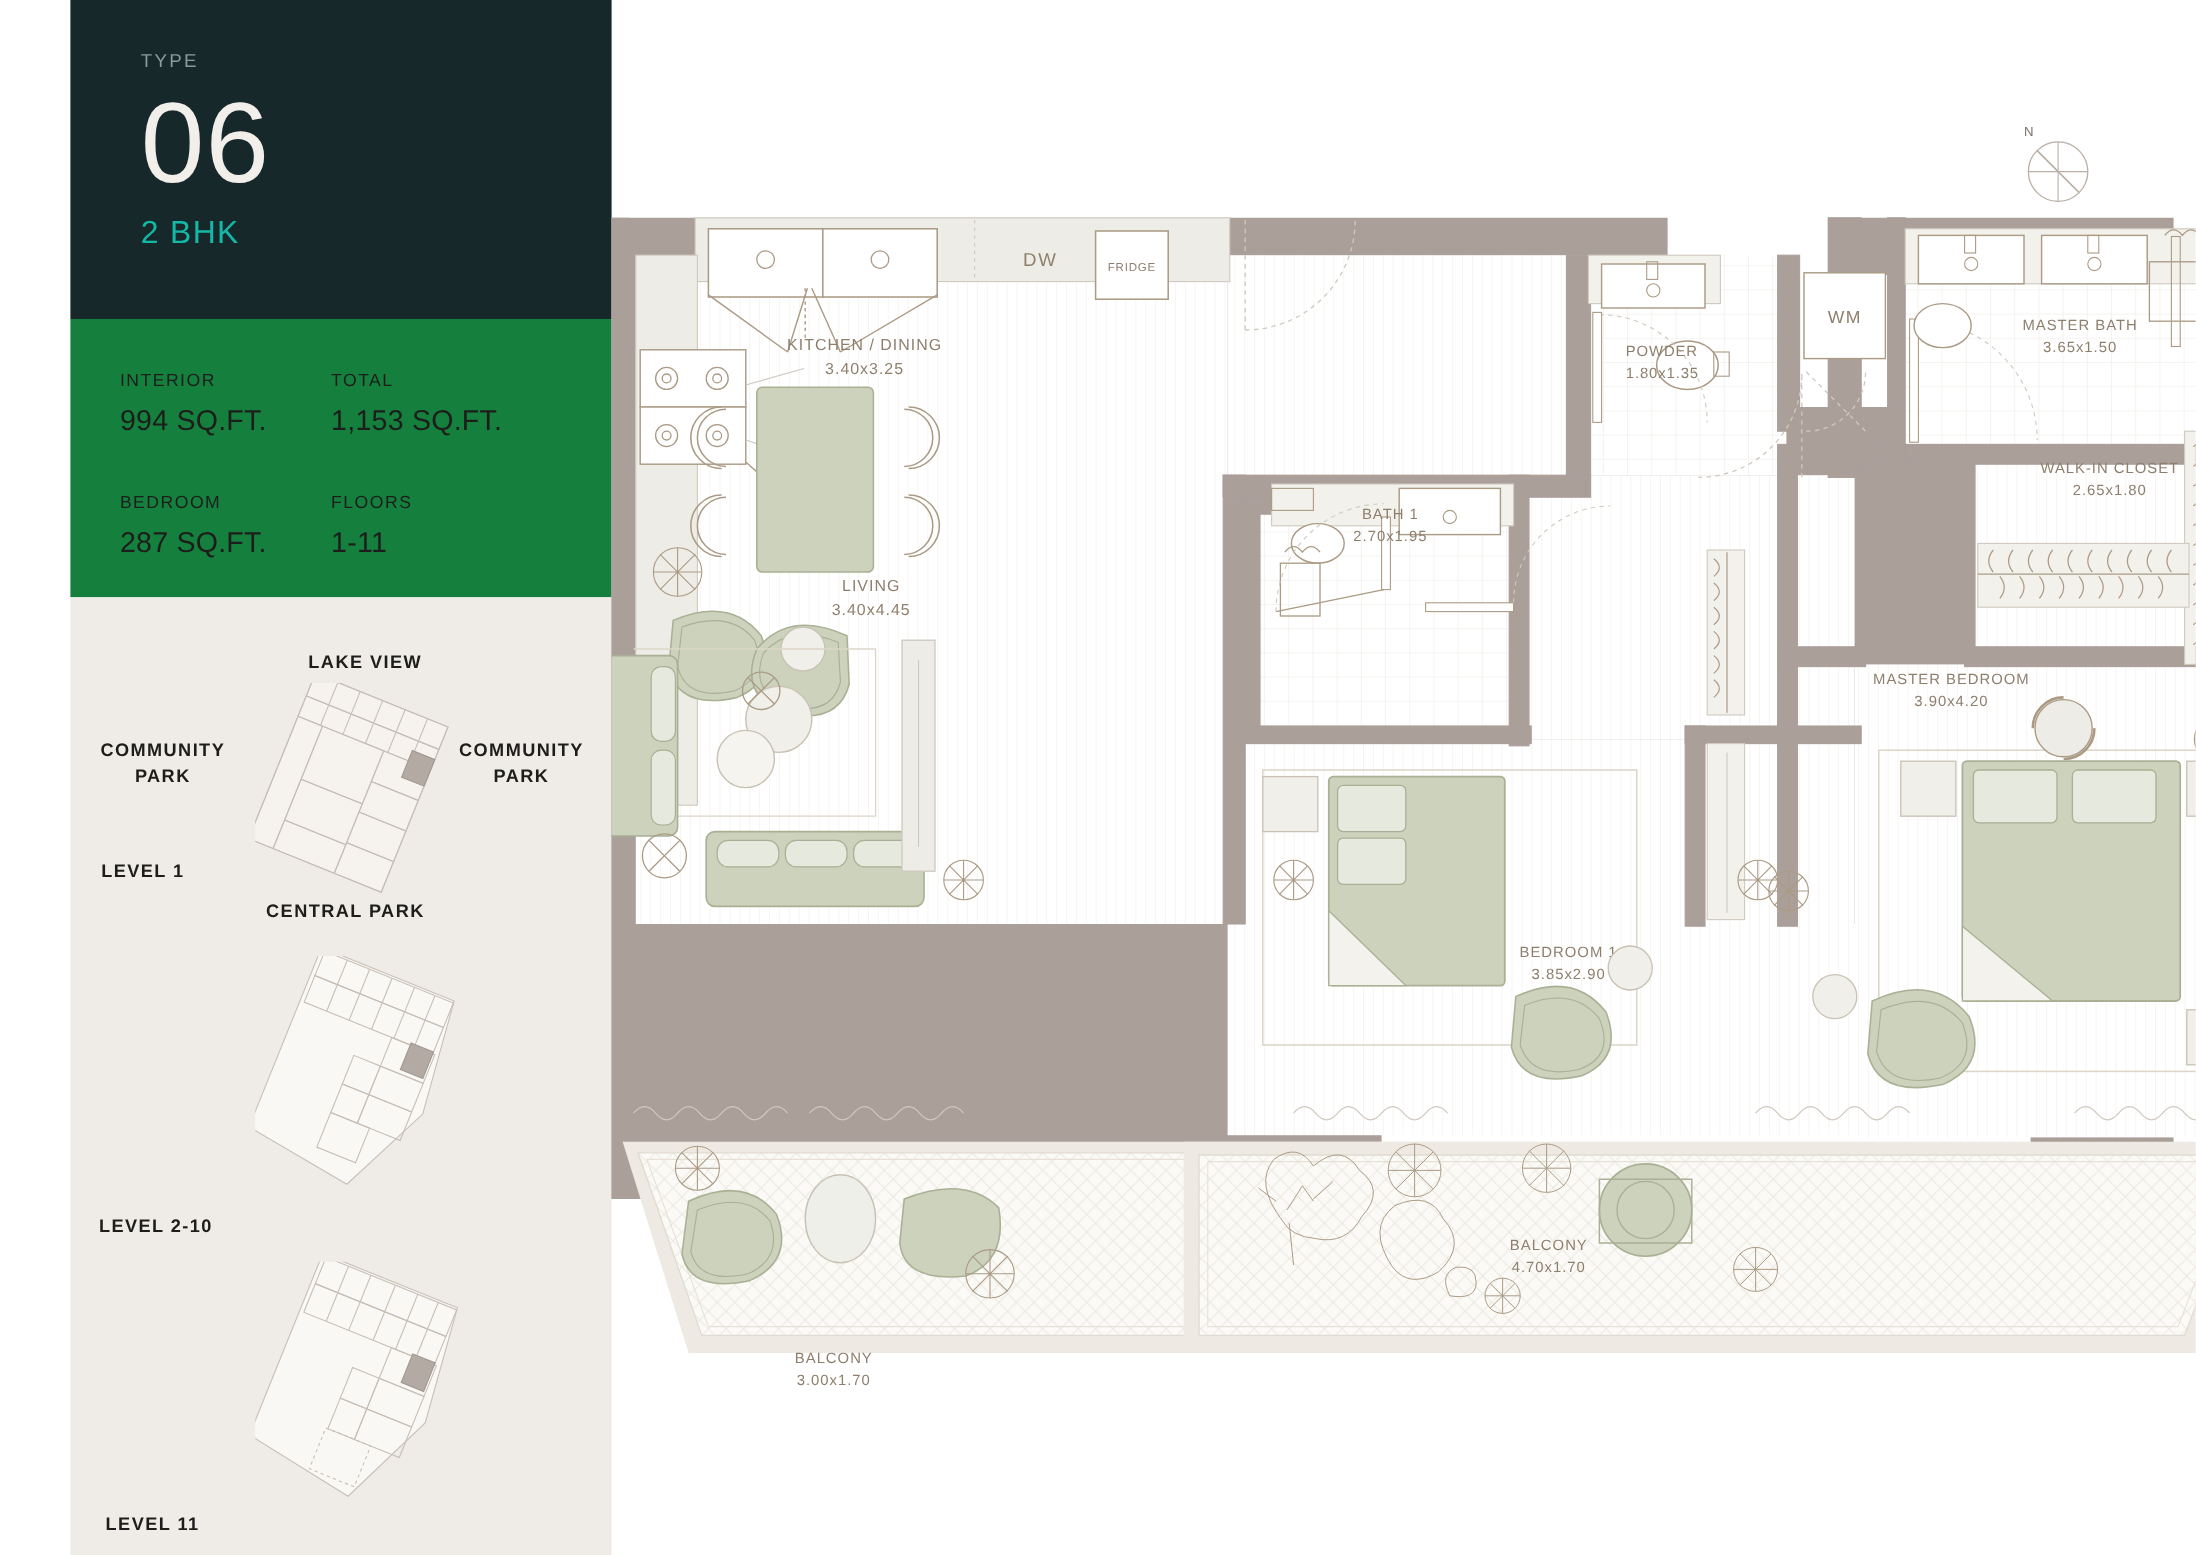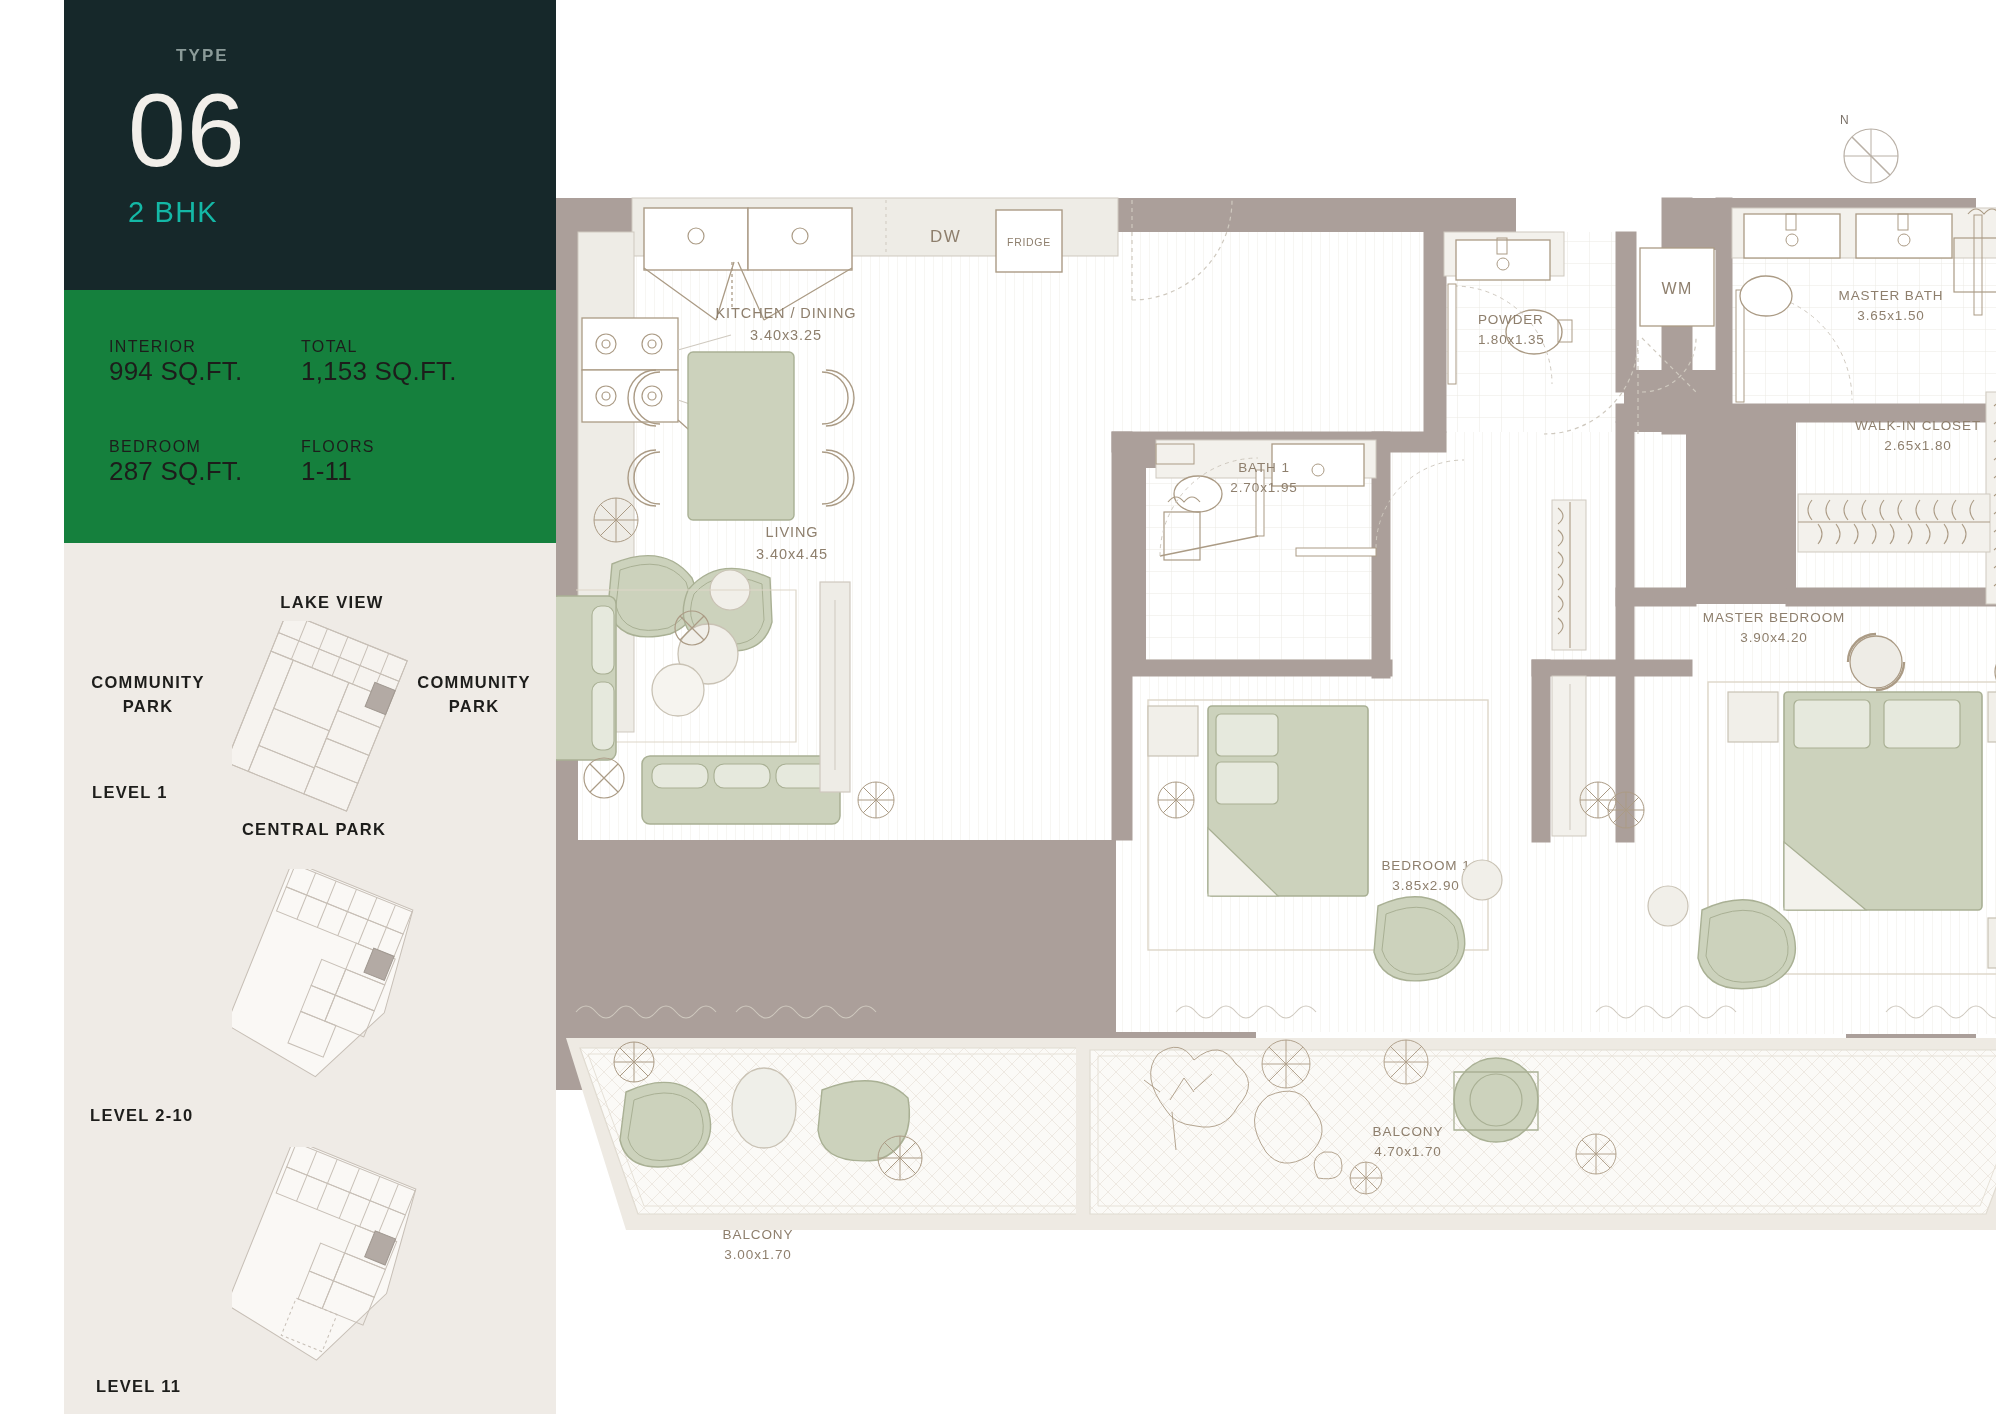--- a/index.html
+++ b/index.html
@@ -20,22 +20,21 @@
   #type-card {
     position: absolute; left: 0; top: 0;
     width: 100%; height: 290px;
     background: #16282a;
     padding: 46px 0 0 64px;
   }
   #type-label {
     color: #8b9b99;
     font-size: 17px;
     letter-spacing: 2.1px;
-    font-weight: 700;
-    margin-left: 48px;
+    font-weight: 400;
   }
   #type-number {
     color: #f2efea;
     font-size: 104px;
     line-height: 0.98;
     font-weight: 300;
     letter-spacing: 1px;
     margin-top: 14px;
   }
   #type-subtitle {
@@ -59,20 +58,21 @@
     font-size: 16px;
     letter-spacing: 1.35px;
     color: #1d1d1b;
     font-weight: 400;
   }
   .stat-value {
     font-size: 26px;
     letter-spacing: 0.2px;
     color: #1d1d1b;
     font-weight: 400;
+    margin-top: 11px;
   }
 
   #keyplan-card {
     position: absolute; left: 0; top: 543px;
     width: 100%; height: 871px;
     background: #efebe6;
   }
 
   .kp-text {
     position: absolute;

